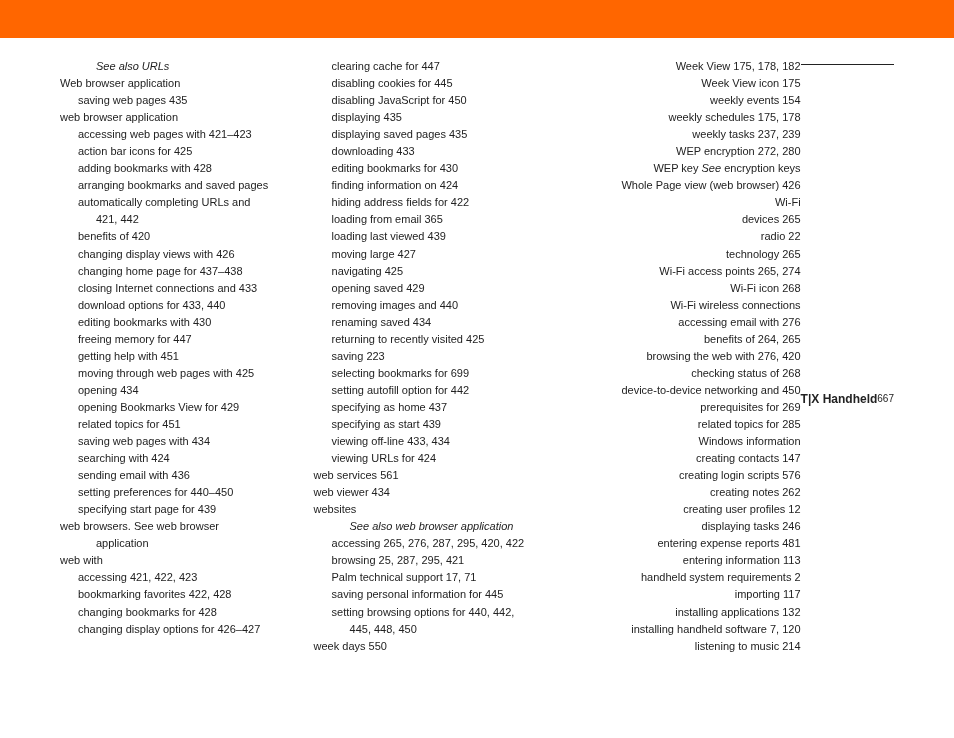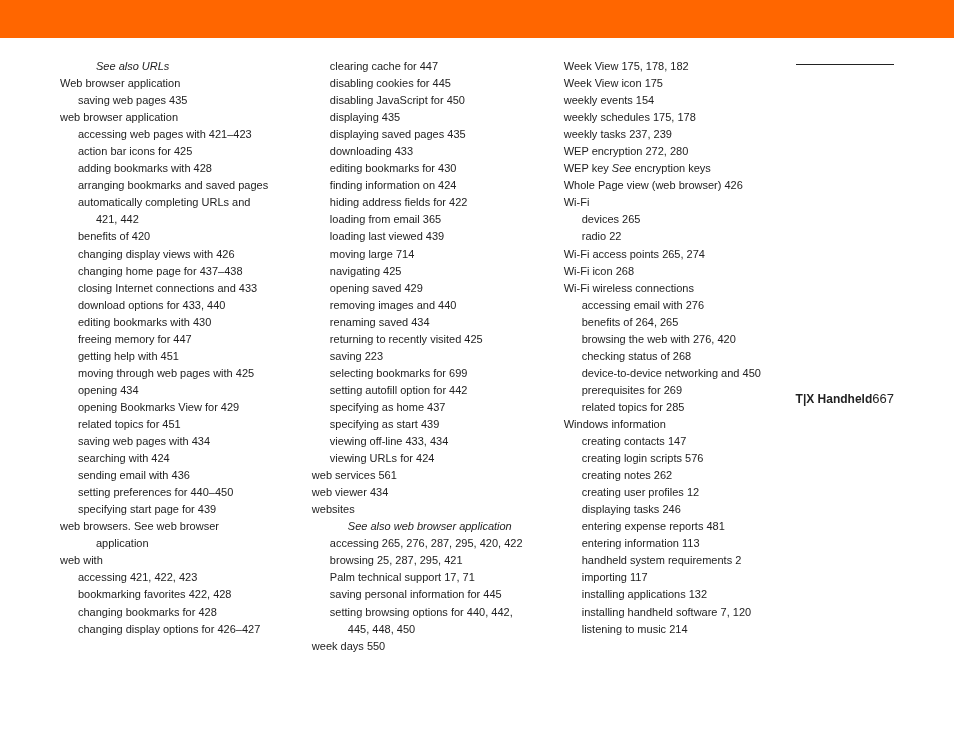--- a/index.html
+++ b/index.html
@@ -27,35 +27,35 @@
       display: flex;
       flex: 1;
       gap: 0;
     }
     .col {
       flex: 1;
       padding: 0 10px;
       line-height: 1.55;
     }
     .col:first-child { padding-left: 0; }
-    .col:last-child { padding-right: 0; }
+    .col:last-child { padding-right: 0; text-align: right; }
     .entry { display: block; }
     .entry-main { display: block; }
     .entry-sub { display: block; padding-left: 18px; }
     .entry-sub2 { display: block; padding-left: 36px; }
     .footer {
       border-top: 1.5px solid #222;
       display: flex;
       justify-content: center;
       align-items: center;
       padding-top: 4px;
       margin-top: 6px;
     }
     .footer-brand { font-weight: bold; font-size: 12px; }
-    .footer-page { font-size: 13px; }
+    .footer-page { font-size: 10px; }
   </style>
 </head>
 <body>
 
 <div class="orange-bar"></div>
 
 <div class="page-content">
   <div class="columns">
   <div class="col">
         <span class="entry-sub2 entry" style="font-style: italic;"><em>See also URLs</em></span>
@@ -98,21 +98,21 @@
         <span class="entry-sub entry">disabling cookies for 445</span>
         <span class="entry-sub entry">disabling JavaScript for 450</span>
         <span class="entry-sub entry">displaying 435</span>
         <span class="entry-sub entry">displaying saved pages 435</span>
         <span class="entry-sub entry">downloading 433</span>
         <span class="entry-sub entry">editing bookmarks for 430</span>
         <span class="entry-sub entry">finding information on 424</span>
         <span class="entry-sub entry">hiding address fields for 422</span>
         <span class="entry-sub entry">loading from email 365</span>
         <span class="entry-sub entry">loading last viewed 439</span>
-        <span class="entry-sub entry">moving large 714</span>
+        <span class="entry-sub entry">moving large 427</span>
         <span class="entry-sub entry">navigating 425</span>
         <span class="entry-sub entry">opening saved 429</span>
         <span class="entry-sub entry">removing images and 440</span>
         <span class="entry-sub entry">renaming saved 434</span>
         <span class="entry-sub entry">returning to recently visited 425</span>
         <span class="entry-sub entry">saving 223</span>
         <span class="entry-sub entry">selecting bookmarks for 699</span>
         <span class="entry-sub entry">setting autofill option for 442</span>
         <span class="entry-sub entry">specifying as home 437</span>
         <span class="entry-sub entry">specifying as start 439</span>
@@ -135,20 +135,21 @@
         <span class="entry-main entry">Week View icon 175</span>
         <span class="entry-main entry">weekly events 154</span>
         <span class="entry-main entry">weekly schedules 175, 178</span>
         <span class="entry-main entry">weekly tasks 237, 239</span>
         <span class="entry-main entry">WEP encryption 272, 280</span>
         <span class="entry-main entry">WEP key <em>See</em> encryption keys</span>
         <span class="entry-main entry">Whole Page view (web browser) 426</span>
         <span class="entry-main entry">Wi-Fi</span>
         <span class="entry-sub entry">devices 265</span>
         <span class="entry-sub entry">radio 22</span>
+        <span class="entry-sub entry">technology 265</span>
         <span class="entry-main entry">Wi-Fi access points 265, 274</span>
         <span class="entry-main entry">Wi-Fi icon 268</span>
         <span class="entry-main entry">Wi-Fi wireless connections</span>
         <span class="entry-sub entry">accessing email with 276</span>
         <span class="entry-sub entry">benefits of 264, 265</span>
         <span class="entry-sub entry">browsing the web with 276, 420</span>
         <span class="entry-sub entry">checking status of 268</span>
         <span class="entry-sub entry">device-to-device networking and 450</span>
         <span class="entry-sub entry">prerequisites for 269</span>
         <span class="entry-sub entry">related topics for 285</span>

